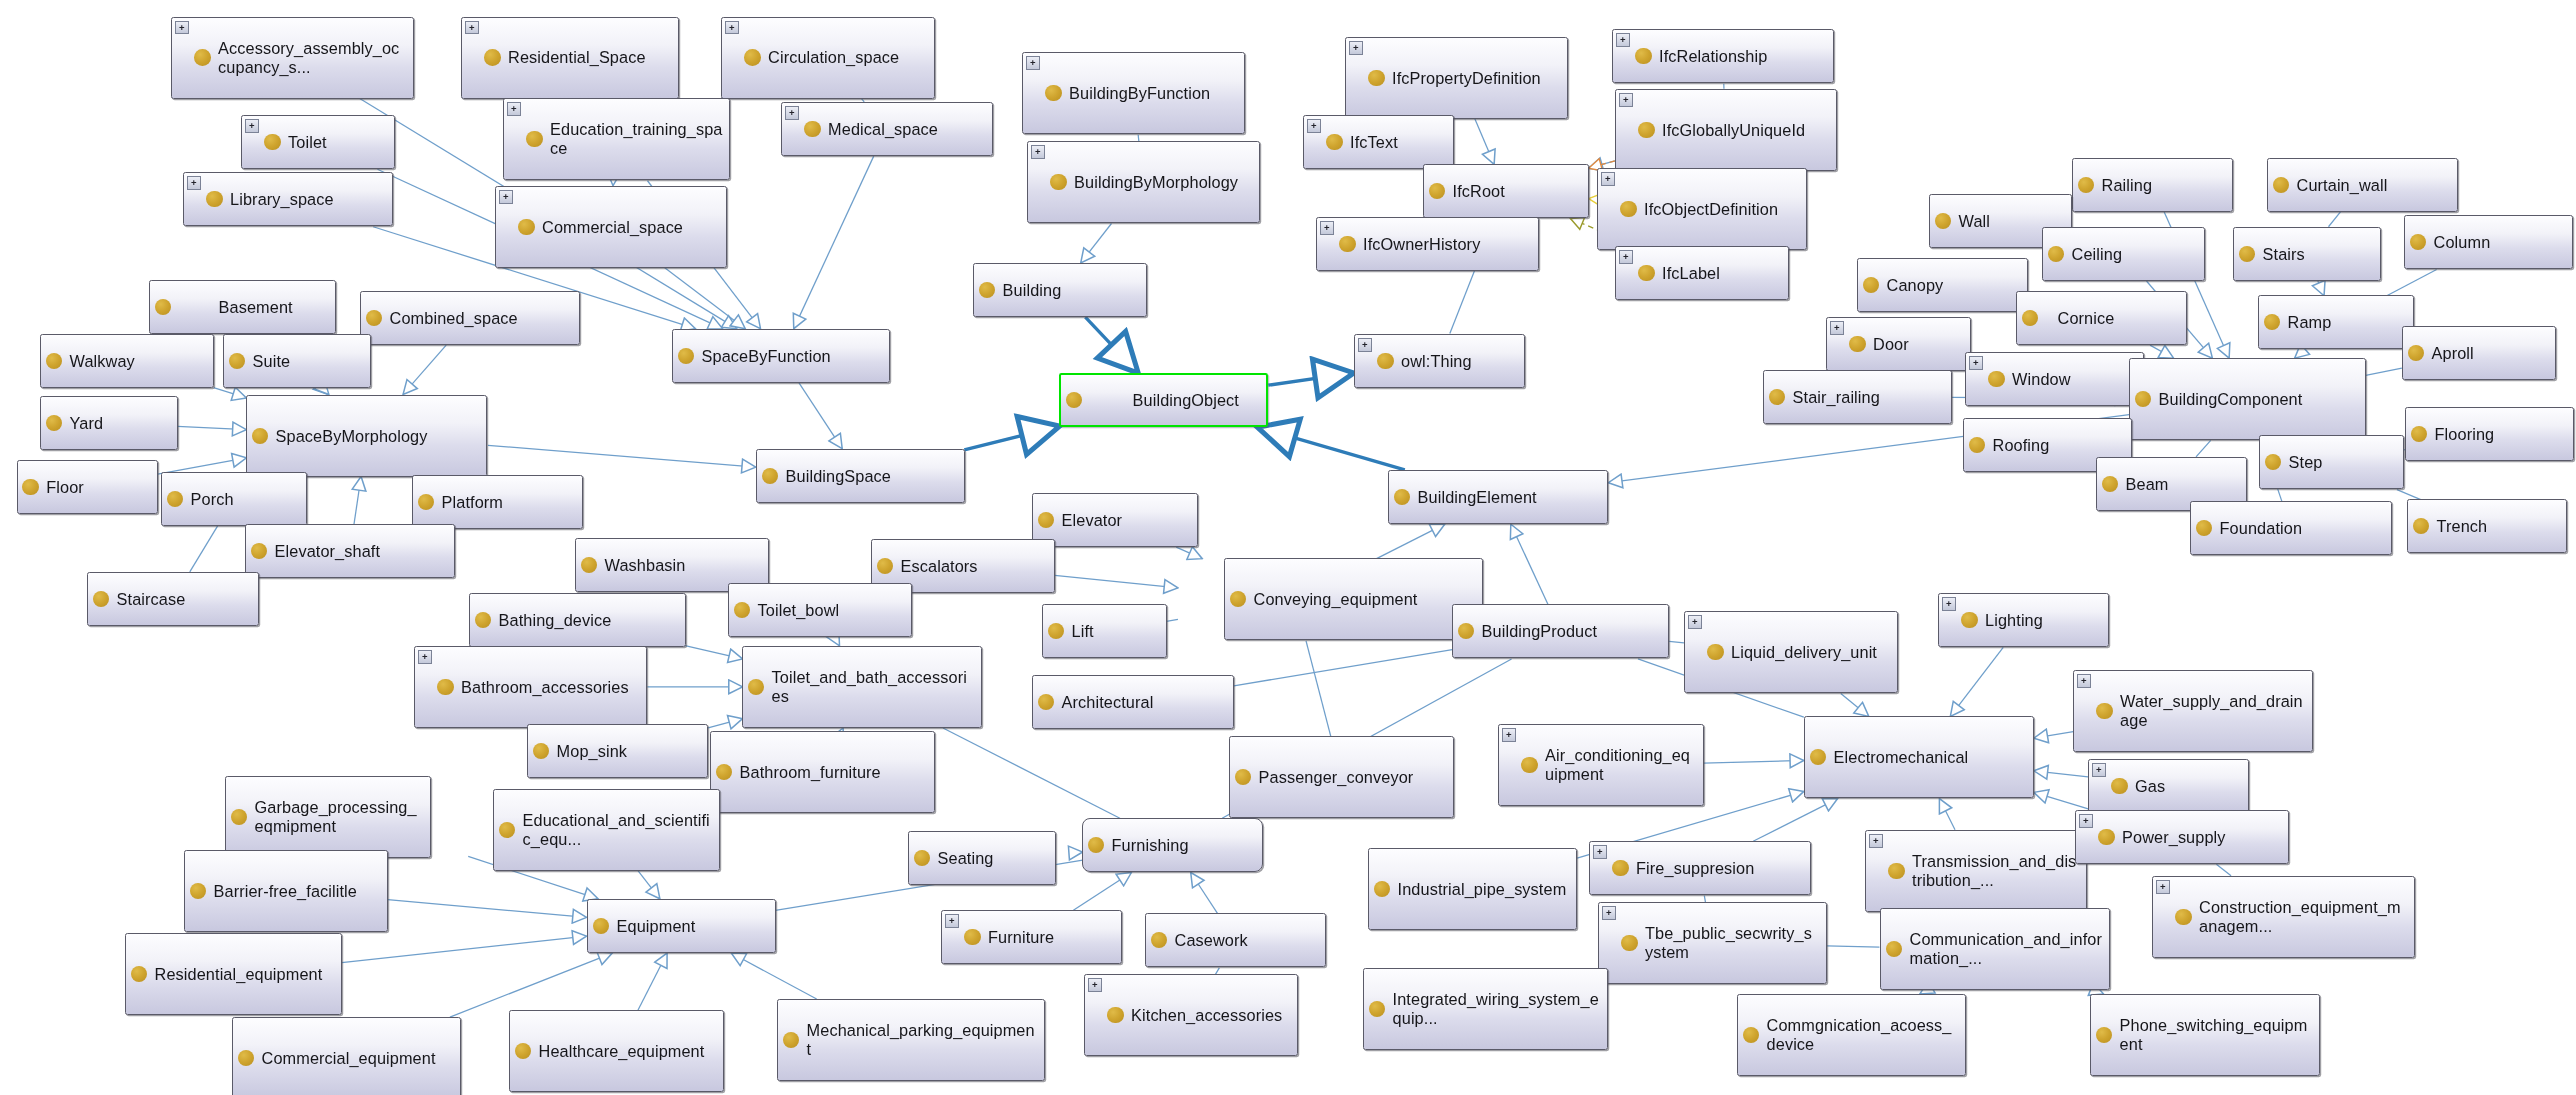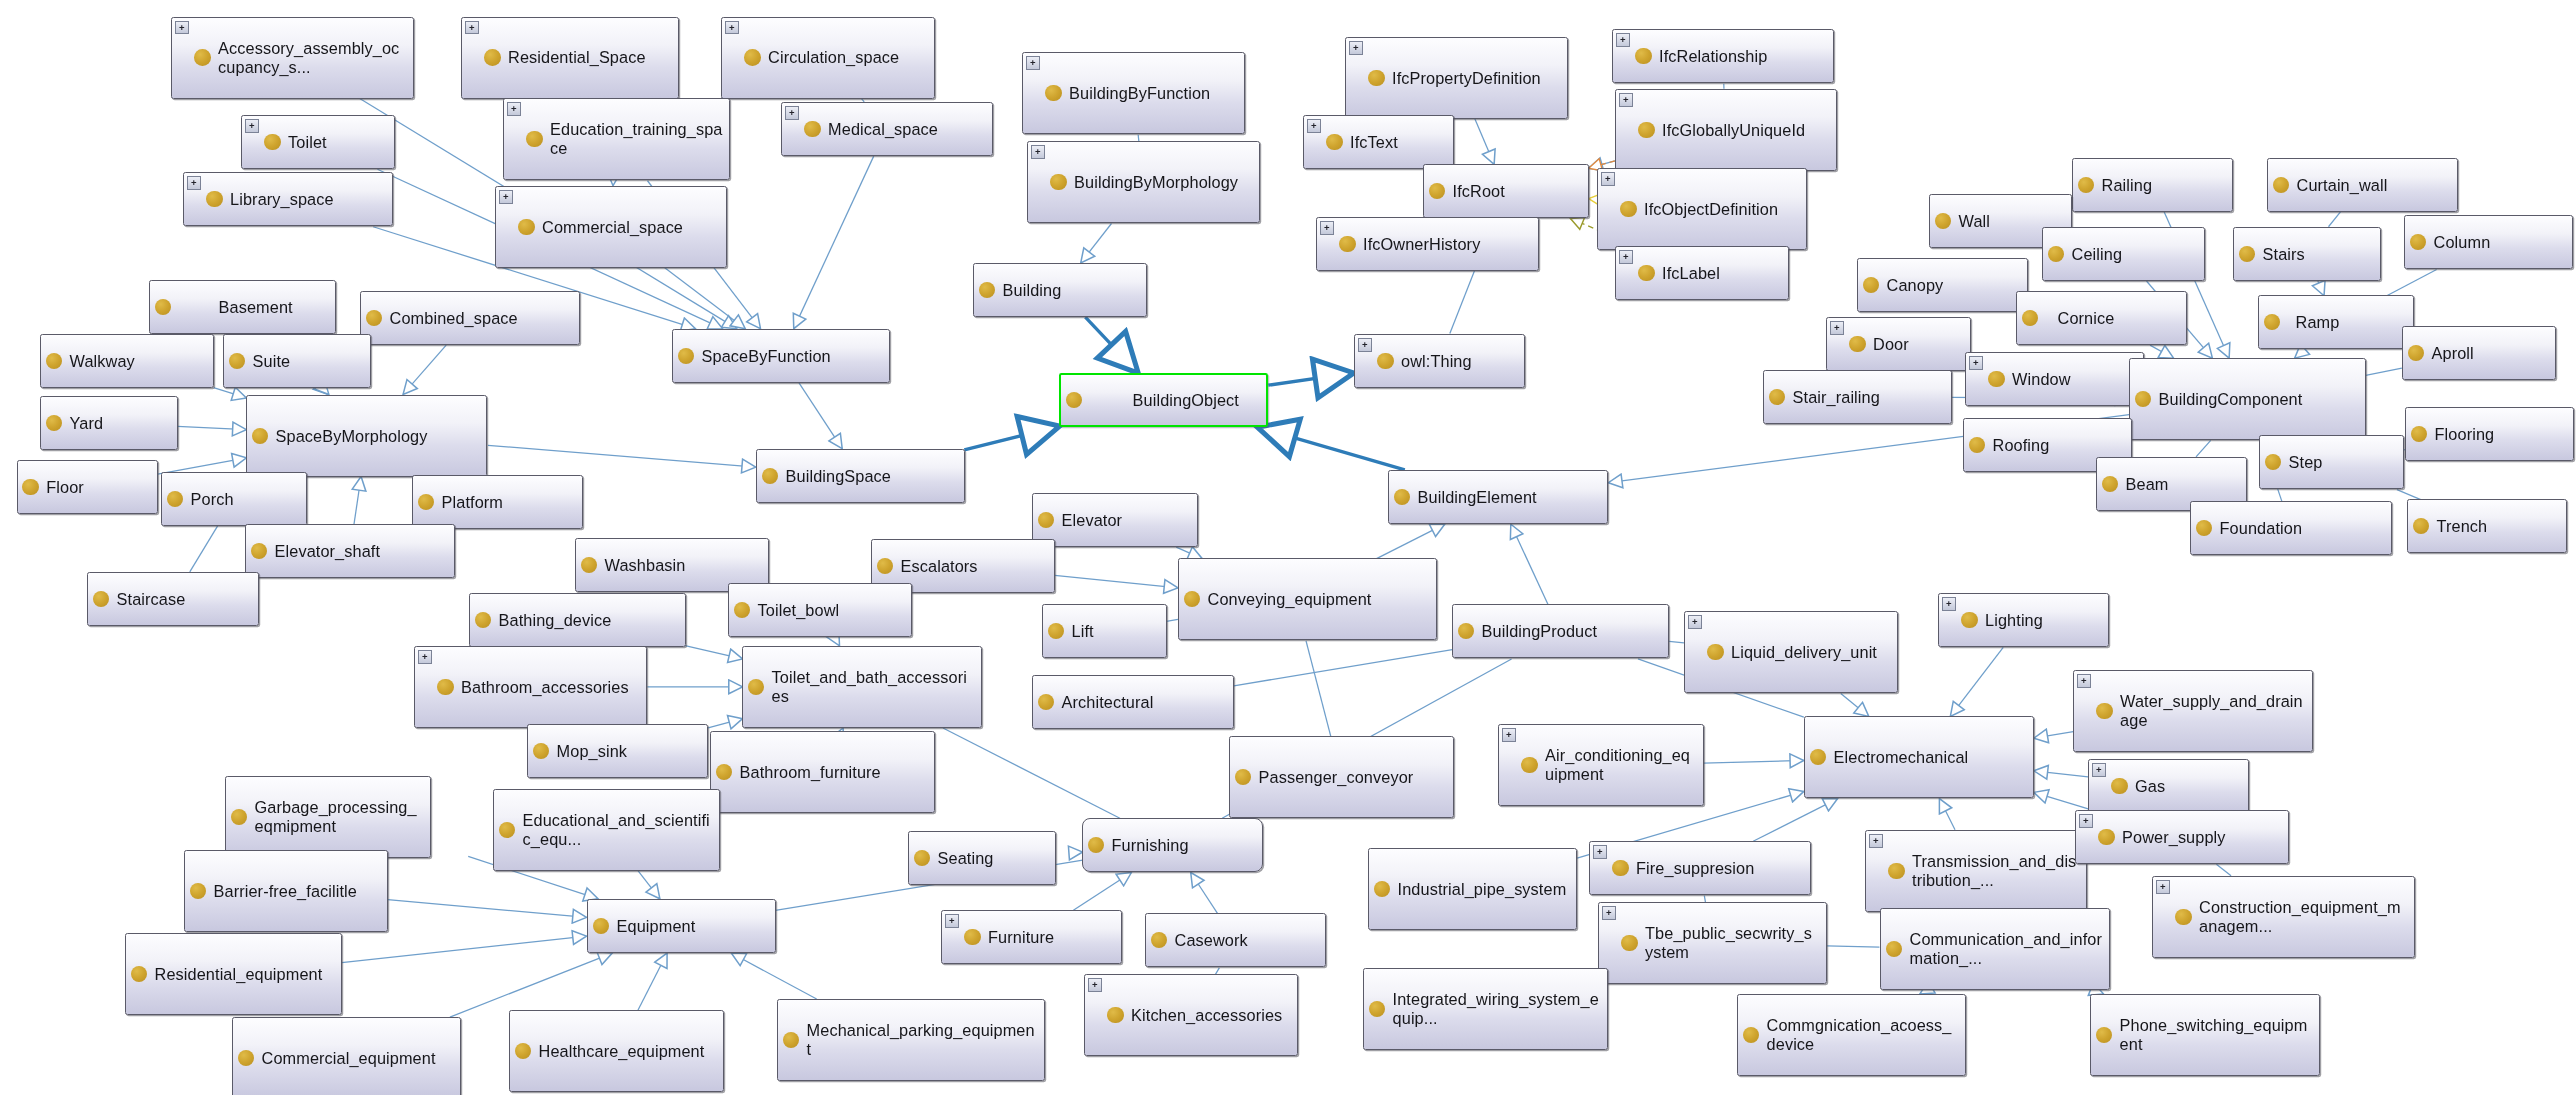--- a/index.html
+++ b/index.html
@@ -315,21 +315,21 @@
         <span class="label">IfcLabel</span>
       </div>
       <div class="node" style="left: 1857px; top: 258px; width: 171px; height: 54px;">
         <span class="bullet"></span>
         <span class="label">Canopy</span>
       </div>
       <div class="node" style="left: 2016px; top: 291px; width: 171px; height: 54px; gap: 12px;">
         <span class="bullet"></span>
         <span class="label">Cornice</span>
       </div>
-      <div class="node" style="left: 2258px; top: 295px; width: 156px; height: 54px; gap: 8px;">
+      <div class="node" style="left: 2258px; top: 295px; width: 156px; height: 54px;">
         <span class="bullet"></span>
         <span class="label">Ramp</span>
       </div>
       <div class="node" style="left: 973px; top: 263px; width: 174px; height: 54px;">
         <span class="bullet"></span>
         <span class="label">Building</span>
       </div>
       <div class="node" style="left: 149px; top: 280px; width: 187px; height: 54px; gap: 40px;">
         <span class="bullet"></span>
         <span class="label">Basement</span>
@@ -446,21 +446,21 @@
         <span class="label">Washbasin</span>
       </div>
       <div class="node" style="left: 871px; top: 539px; width: 184px; height: 54px;">
         <span class="bullet"></span>
         <span class="label">Escalators</span>
       </div>
       <div class="node" style="left: 87px; top: 572px; width: 172px; height: 54px;">
         <span class="bullet"></span>
         <span class="label">Staircase</span>
       </div>
-      <div class="node" style="left: 1178px; top: 558px; width: 259px; height: 82px;">
+      <div class="node" style="left: 1224px; top: 558px; width: 259px; height: 82px;">
         <span class="bullet"></span>
         <span class="label">Conveying_equipment</span>
       </div>
       <div class="node" style="left: 728px; top: 583px; width: 184px; height: 54px;">
         <span class="bullet"></span>
         <span class="label">Toilet_bowl</span>
       </div>
       <div class="node haskids" style="left: 1938px; top: 593px; width: 171px; height: 54px;">
         <span class="plus">+</span>
         <span class="bullet"></span>

